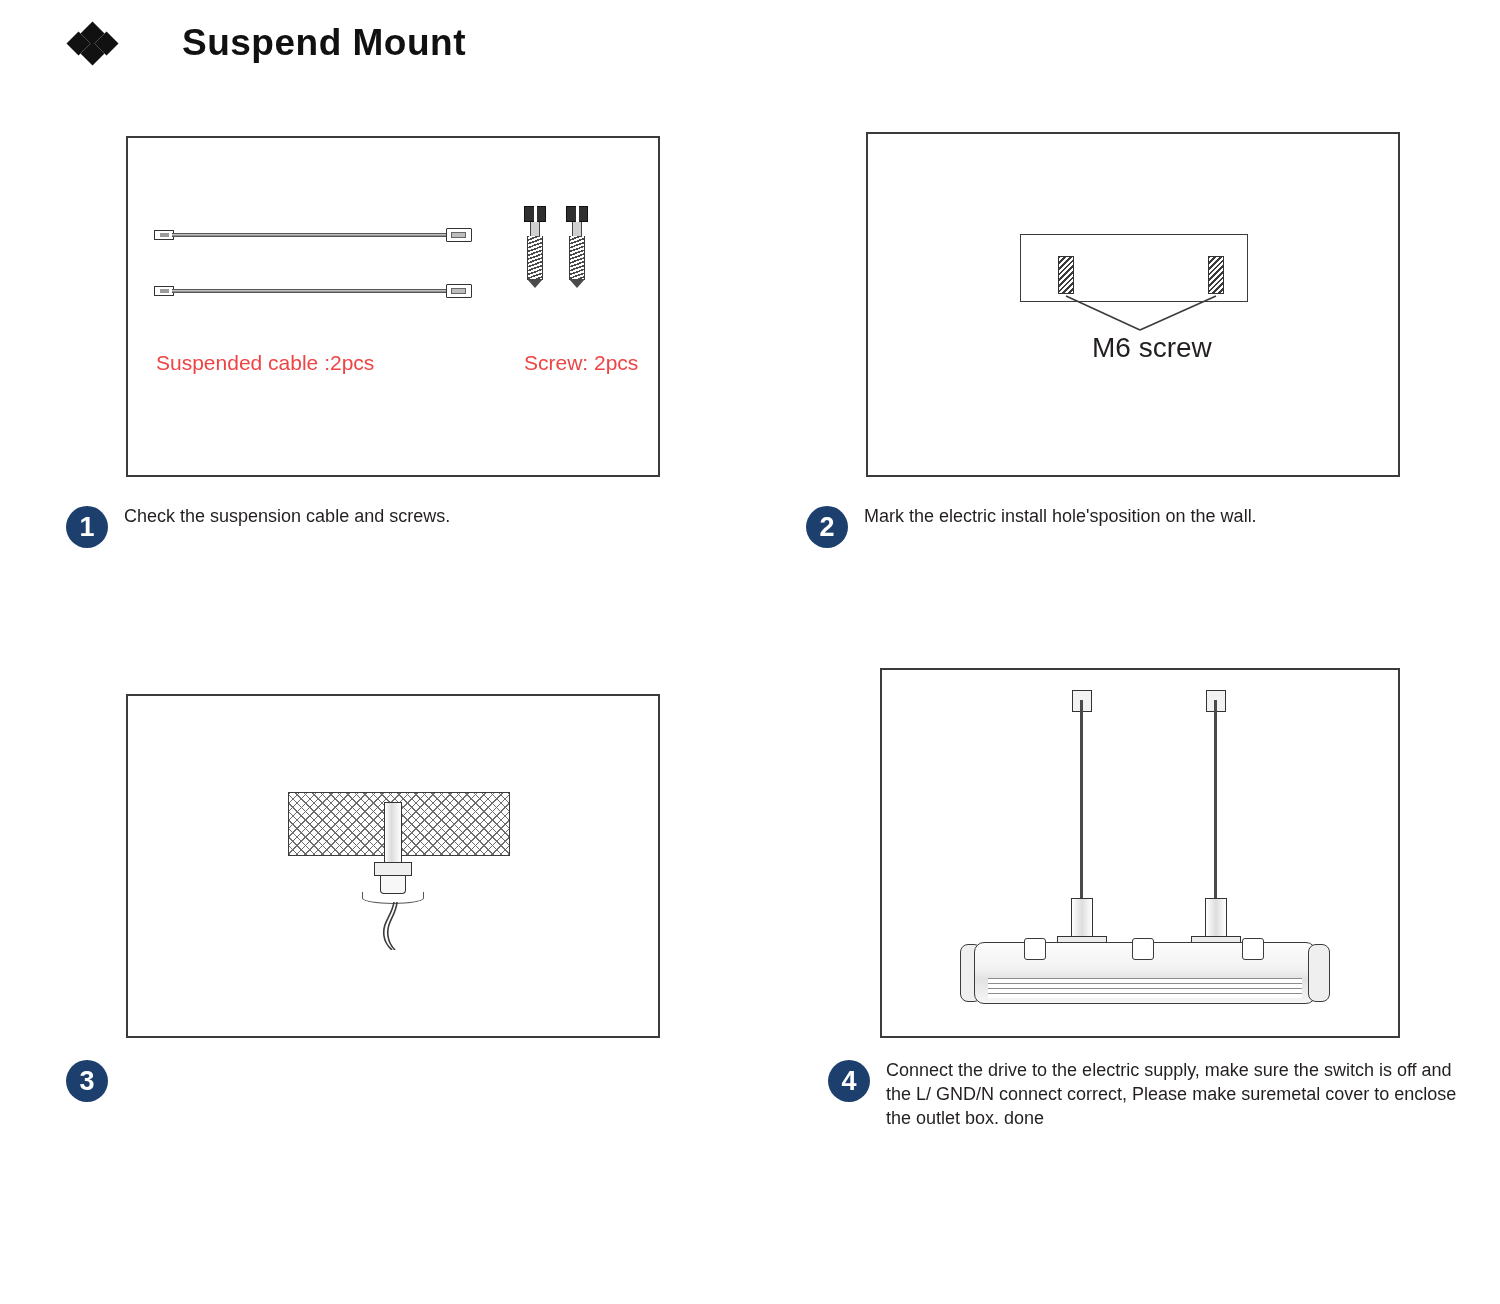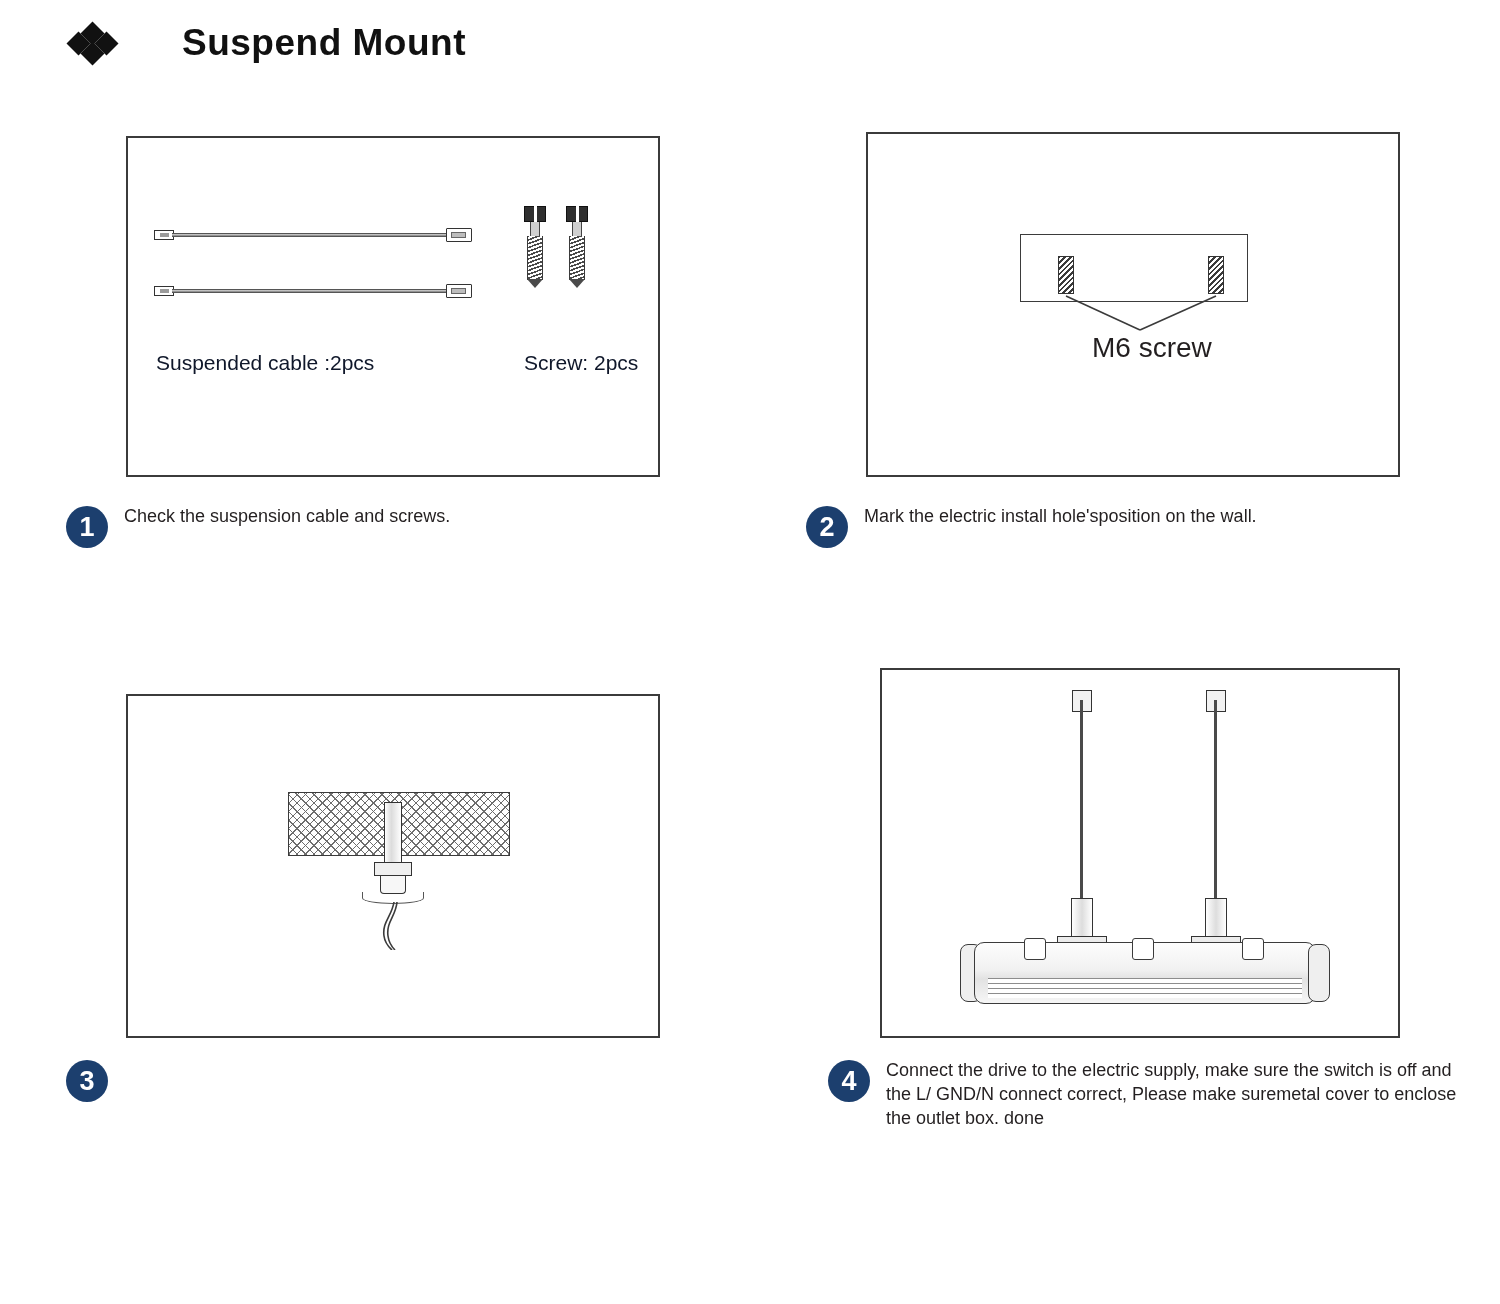--- a/index.html
+++ b/index.html
@@ -195,21 +195,21 @@
     border-left: 8px solid transparent;
     border-right: 8px solid transparent;
     border-top: 9px solid #4a4a4a;
   }
   #screw-a { left: 394px; top: 68px; }
   #screw-b { left: 436px; top: 68px; }
 
   .p1-label {
     position: absolute;
     font-size: 21px;
-    color: #0f172a;
+    color: #ef4444;
     white-space: nowrap;
   }
   #p1-label-cable { left: 28px;  top: 213px; }
   #p1-label-screw { left: 396px; top: 213px; }
 
   
   .bracket-rect {
     position: absolute;
     left: 152px; top: 100px;
     width: 228px; height: 68px;

